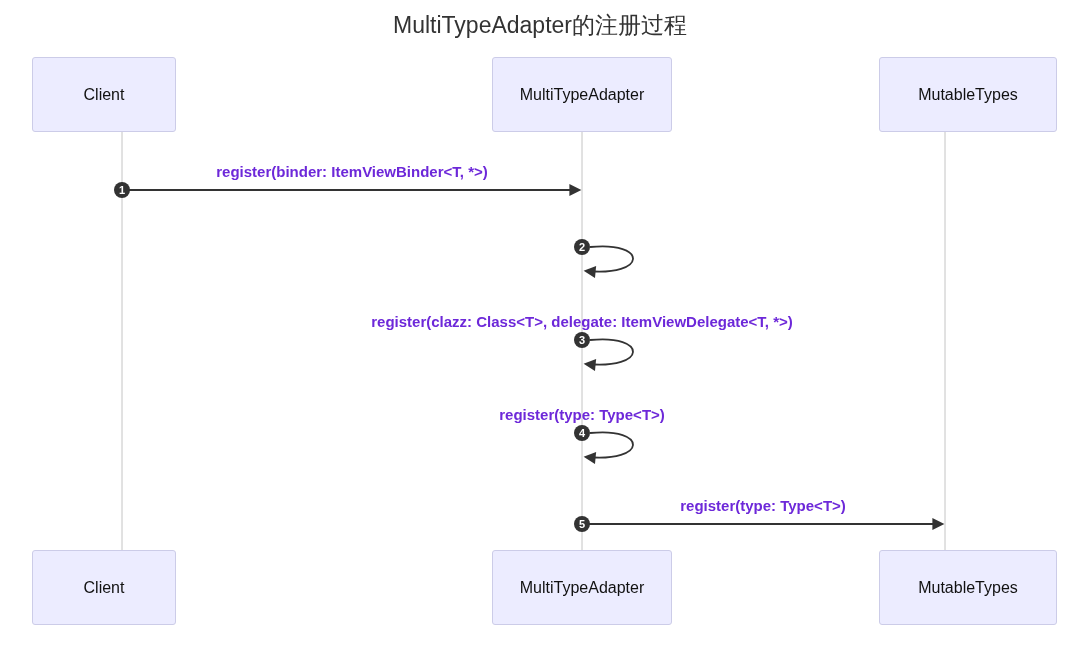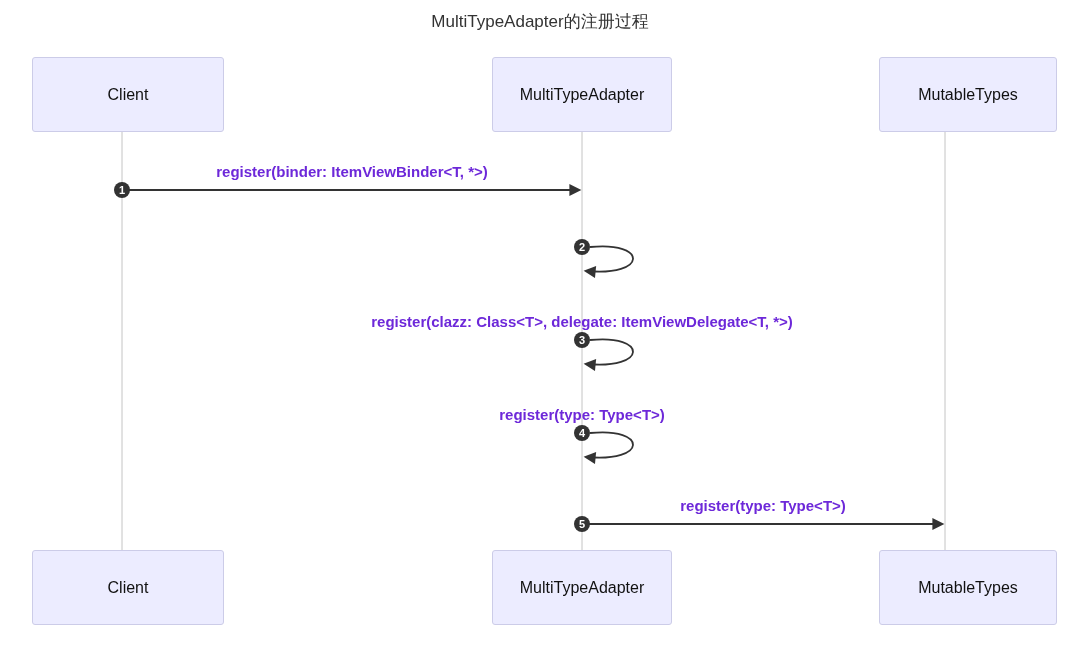--- a/index.html
+++ b/index.html
@@ -10,21 +10,21 @@
     background: #ffffff;
     font-family: "Liberation Sans", sans-serif;
     overflow: hidden;
   }
   .diagram-title {
     position: absolute;
     top: 10px;
     left: 0;
     width: 100%;
     text-align: center;
-    font-size: 17px;
+    font-size: 23px;
     color: #333333;
   }
   svg.canvas {
     position: absolute;
     top: 0;
     left: 0;
   }
   .actor {
     position: absolute;
     height: 75px;
@@ -33,21 +33,21 @@
     border-radius: 3px;
     box-sizing: border-box;
     display: flex;
     align-items: center;
     justify-content: center;
     font-size: 16px;
     color: #111111;
   }
   .actor.top { top: 57px; }
   .actor.bottom { top: 550px; }
-  .actor-client { left: 32px; width: 192px; }
+  .actor-client { left: 32px; width: 144px; }
   .actor-adapter { left: 492px; width: 180px; }
   .actor-mutable { left: 856px; width: 178px; margin-left: 23px; }
   .msg-label {
     position: absolute;
     transform: translateX(-50%);
     font-size: 15px;
     font-weight: bold;
     color: #6d28d9;
     white-space: nowrap;
     line-height: 16px;

